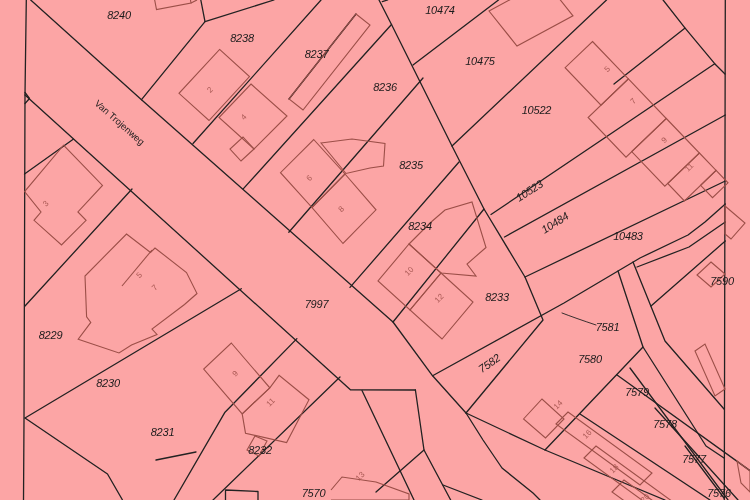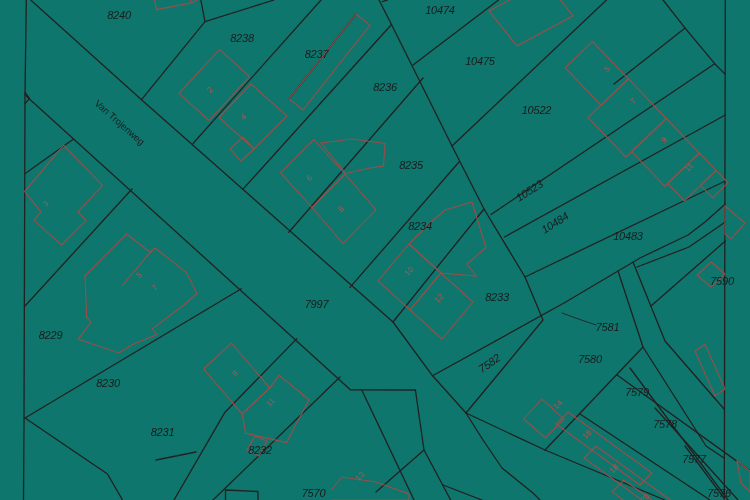--- a/index.html
+++ b/index.html
@@ -1,16 +1,16 @@
 <!DOCTYPE html>
 <html><head>
 <meta charset="utf-8">
 <style>
 html,body{margin:0;padding:0;background:#fff;}
-#map{width:750px;height:500px;position:relative;overflow:hidden;background:#0f766e;}
+#map{width:750px;height:500px;position:relative;overflow:hidden;background:#fca5a5;}
 svg{display:block;}
 text{font-family:"Liberation Sans",sans-serif;}
 .pn{font-style:italic;font-size:11px;letter-spacing:-0.2px;fill:#1c1c1c;}
 .hn{font-size:8px;fill:#aa5a55;}
 </style>
 </head>
 <body>
 
 <div id="map">
 <svg width="750" height="500" viewBox="0 0 750 500" style="transform:translateZ(0);opacity:0.999;">

